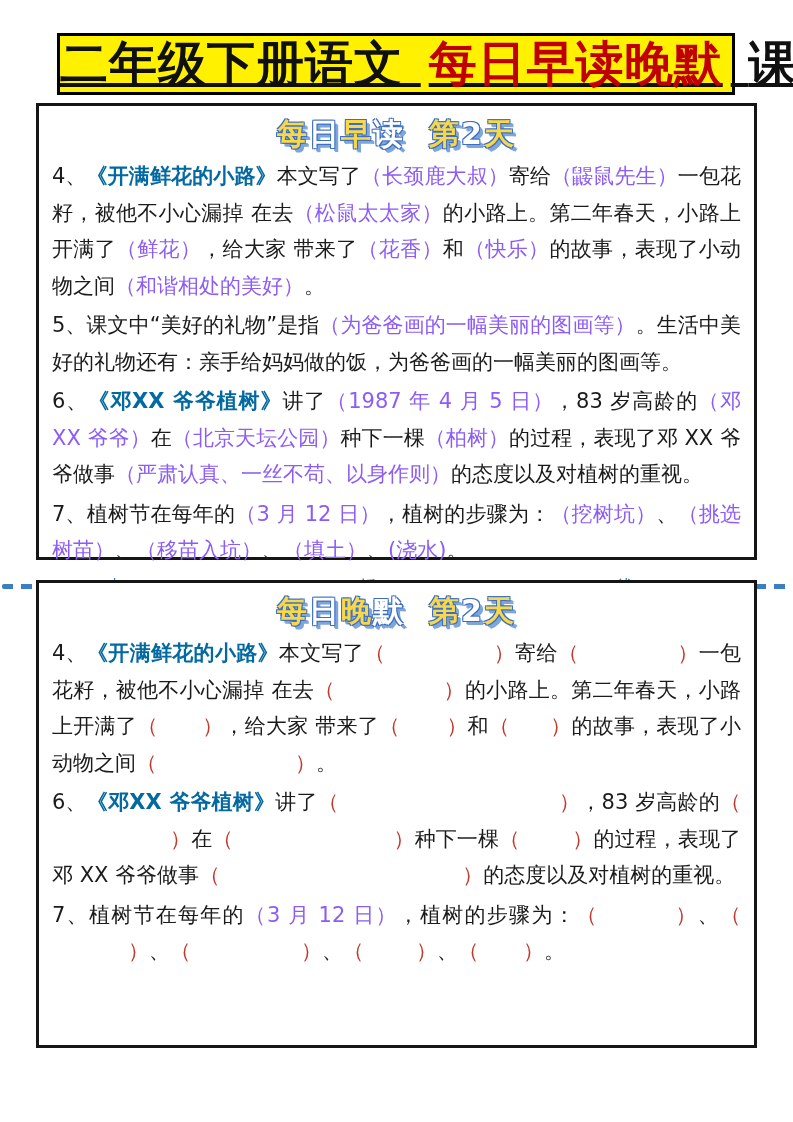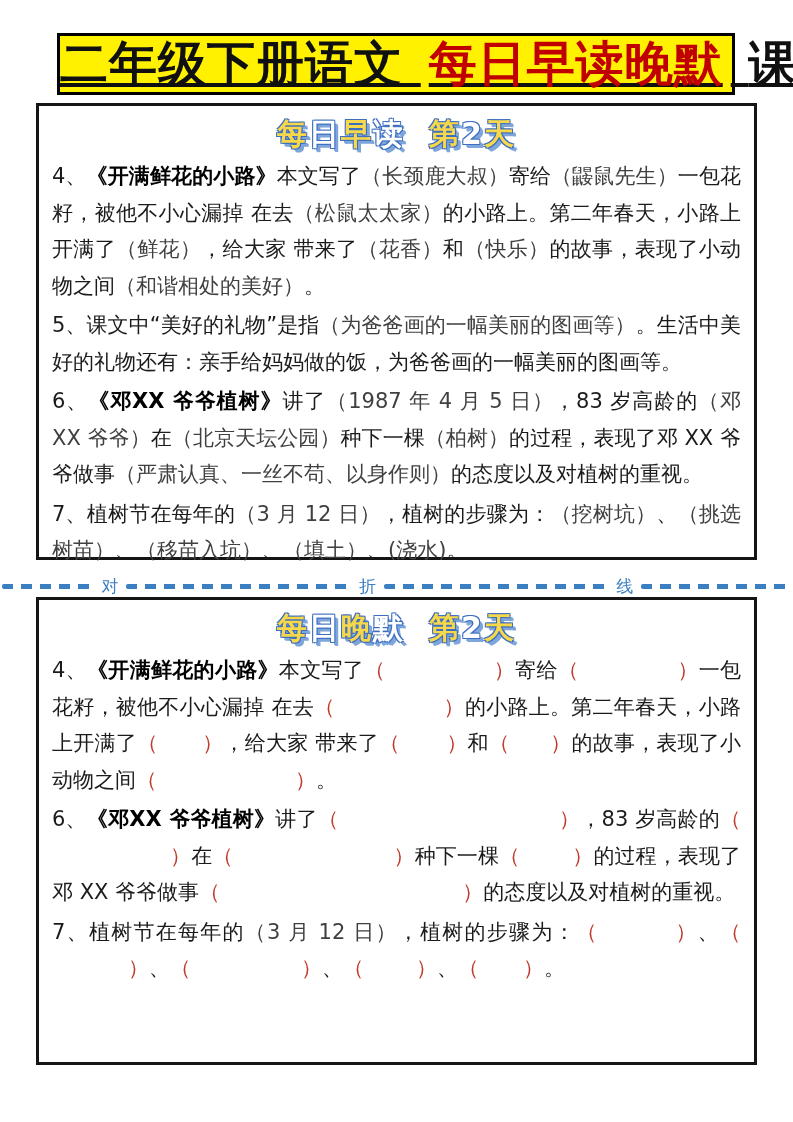--- a/index.html
+++ b/index.html
@@ -15,41 +15,41 @@
     font-size:48px;font-weight:900;line-height:48px;padding:3px 0 5px;
     white-space:nowrap;letter-spacing:1px;color:#101010;text-decoration:underline;
   }
   .banner .b-red{color:#c00000;margin:0 8px;}
   
   .box{
     position:absolute;left:36px;width:721px;box-sizing:border-box;
     border:3px solid #151515;background:#fff;padding:8px 13px 8px;
   }
   .box.box1{top:103px;height:457px;}
-  .box.box2{top:597px;height:468px;}
+  .box.box2{top:580px;height:468px;}
   .box-title{
     text-align:center;font-size:30px;font-weight:900;line-height:38px;
     margin:1px 0 5px;letter-spacing:2px;white-space:nowrap;
   }
   .tc{
     display:inline-block;font-weight:900;
     text-shadow:-1px -1px 0 #3d6ec0,1px -1px 0 #3d6ec0,-1px 1px 0 #3d6ec0,
                 1px 1px 0 #3d6ec0,3px 3px 0 #7fa6da,4px 4px 0 #7fa6da;
   }
   .tc.y{color:#f7d84b;}
   .tc.w{color:#ffffff;}
   .tc.sp{width:24px;text-shadow:none;}
   
   .item{
     margin:0 0 3px 0;font-size:21px;line-height:36.5px;color:#1b1b1b;
     text-align:justify;
   }
   .txt{color:#1b1b1b;}
-  .book{color:#000000;font-weight:bold;}
-  .ans{color:#404040;}
+  .book{color:#0369a1;font-weight:bold;}
+  .ans{color:#8b5cf6;}
   .blank .bp{color:#c0392b;}
   .gap{display:inline-block;height:1px;}
   
   .fold{
     position:absolute;left:0;top:576px;width:793px;height:20px;
     display:flex;align-items:center;gap:8px;box-sizing:border-box;padding:0 2px;
   }
   .dash{
     height:5px;border-radius:2px;
     background:repeating-linear-gradient(90deg,#3a7fc1 0 11px,rgba(0,0,0,0) 11px 19px);

